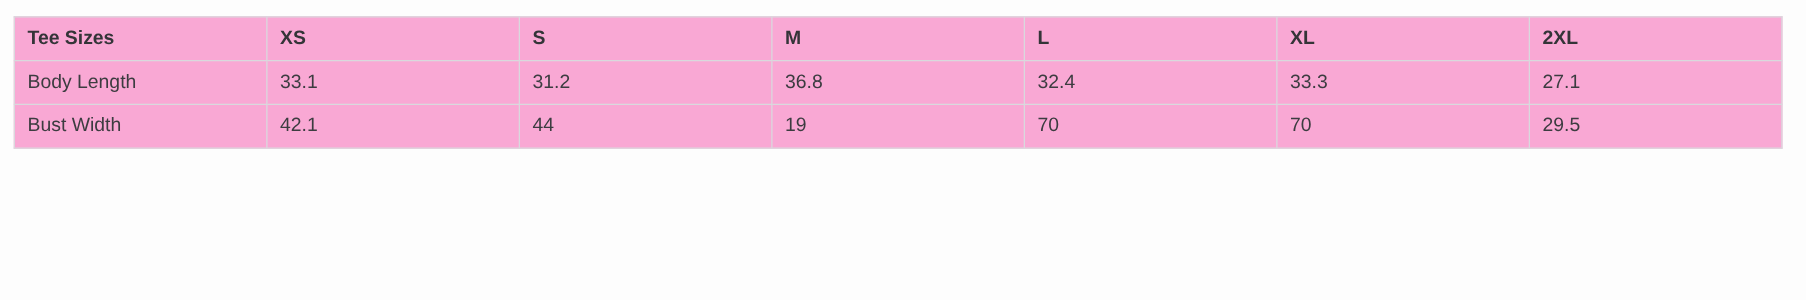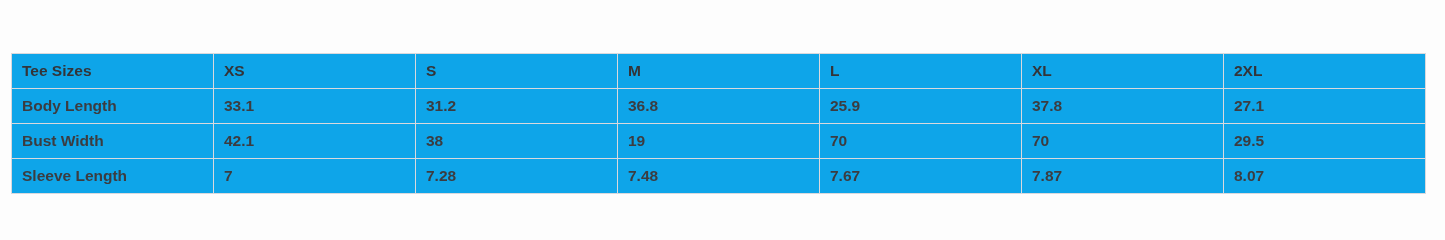--- a/index.html
+++ b/index.html
@@ -20,22 +20,21 @@
     position: absolute;
     left: 11px;
     top: 13px;
     width: 1414px;
   }
 
   table.size-table {
     border-collapse: collapse;
     table-layout: fixed;
     width: 1414px;
-    background: #0ea5e9;
-    margin-top: 40px;
+    background: #f9a8d4;
   }
 
   table.size-table col.label-col { width: 202px; }
   table.size-table col.size-col  { width: 202px; }
 
   table.size-table th,
   table.size-table td {
     border: 1px solid #d9d9dd;
     padding: 0 10px;
     height: 35px;
@@ -49,21 +48,21 @@
     overflow: hidden;
   }
 
   table.size-table thead th {
     font-weight: 700;
     color: #343438;
     height: 35px;
   }
 
   table.size-table tbody td {
-    font-weight: 700;
+    font-weight: 400;
   }
 
   table.size-table tbody td.row-label {
     color: #3c3c40;
   }
 </style>
 </head>
 <body>
 
 <div class="table-wrap">
@@ -87,37 +86,28 @@
         <th>XL</th>
         <th>2XL</th>
       </tr>
     </thead>
     <tbody>
       <tr>
         <td class="row-label">Body Length</td>
         <td>33.1</td>
         <td>31.2</td>
         <td>36.8</td>
-        <td>25.9</td>
-        <td>37.8</td>
+        <td>32.4</td>
+        <td>33.3</td>
         <td>27.1</td>
       </tr>
       <tr>
         <td class="row-label">Bust Width</td>
         <td>42.1</td>
-        <td>38</td>
+        <td>44</td>
         <td>19</td>
         <td>70</td>
         <td>70</td>
         <td>29.5</td>
-      </tr>
-      <tr>
-        <td class="row-label">Sleeve Length</td>
-        <td>7</td>
-        <td>7.28</td>
-        <td>7.48</td>
-        <td>7.67</td>
-        <td>7.87</td>
-        <td>8.07</td>
       </tr>
     </tbody>
   </table>
 </div>
 
 </body></html>

